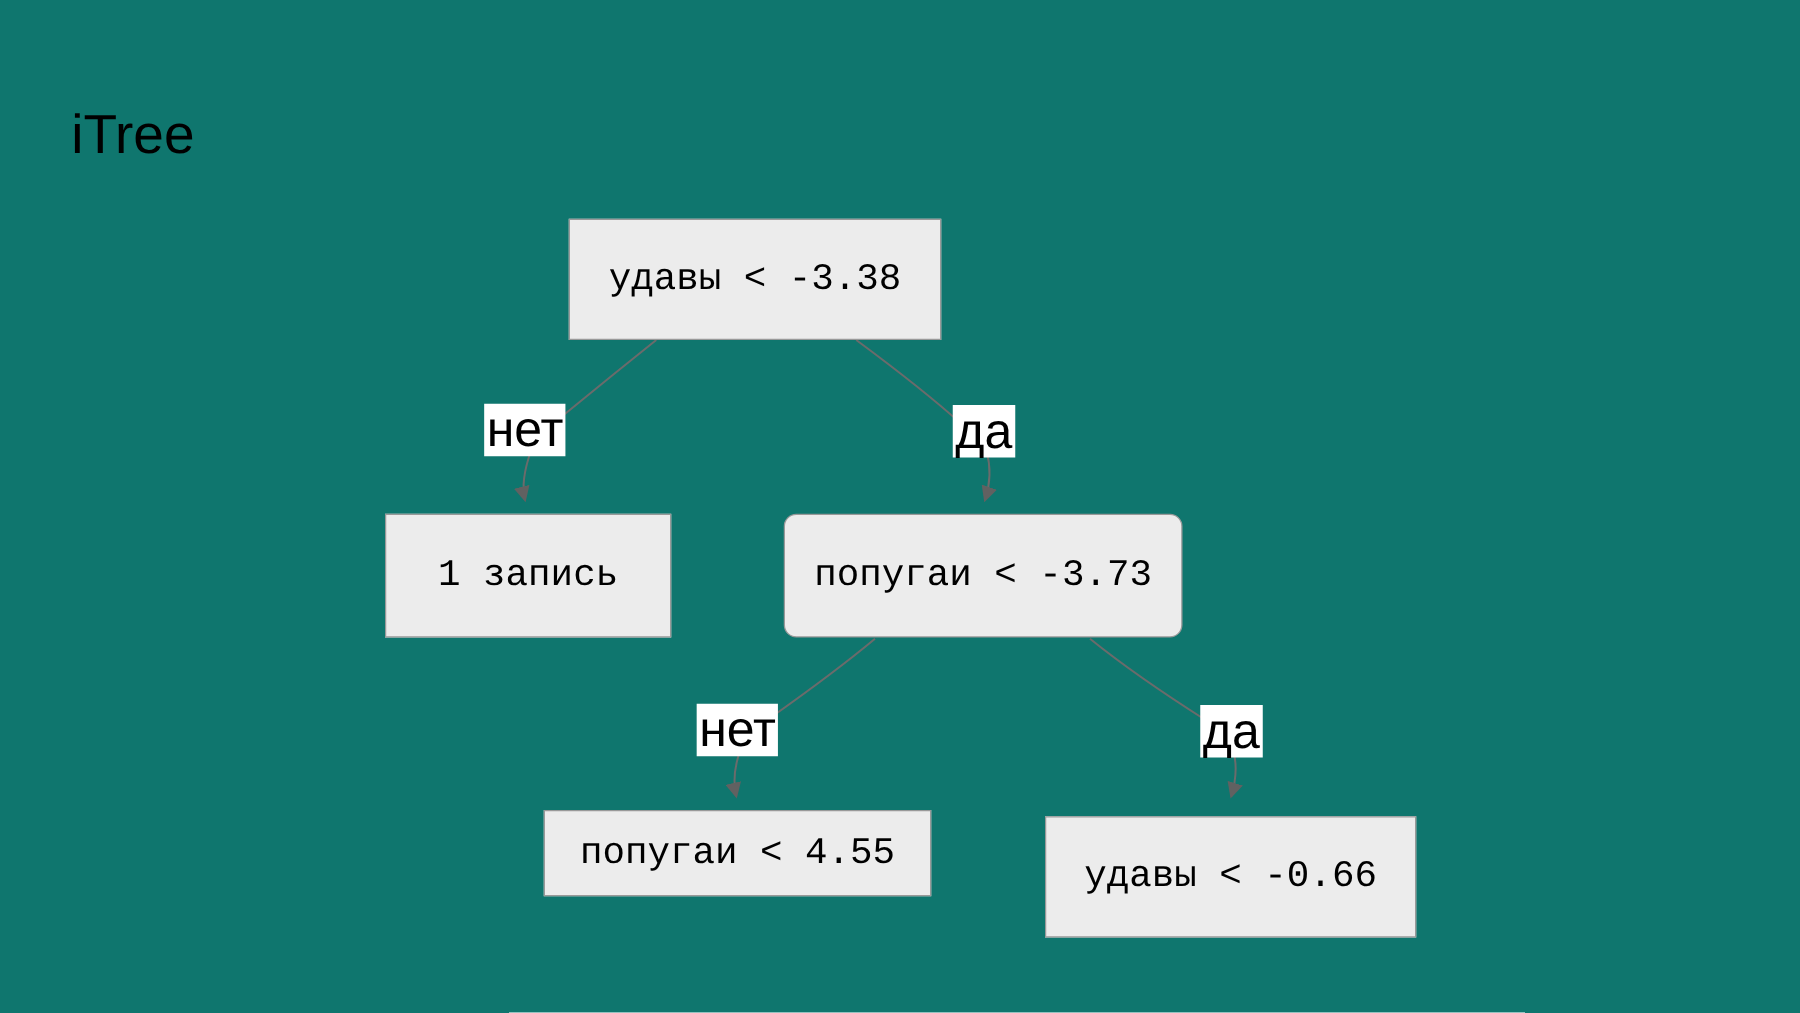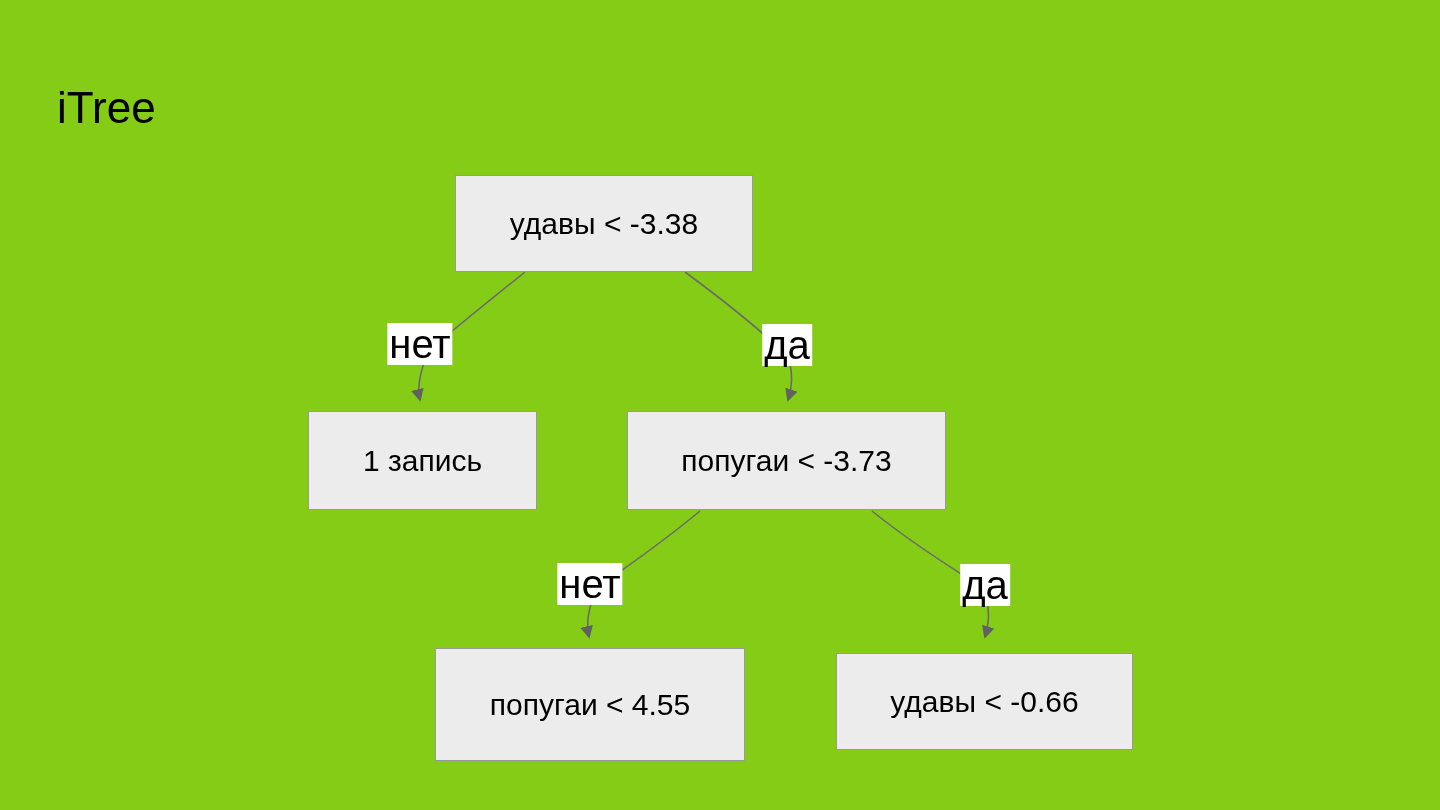--- a/index.html
+++ b/index.html
@@ -8,21 +8,21 @@
     width: 1440px;
     height: 810px;
     background: #ffffff;
     font-family: "Liberation Sans", sans-serif;
     overflow: hidden;
   }
   #stage {
     position: relative;
     width: 1440px;
     height: 810px;
-    background: #84cc16;
+    background: #0f766e;
   }
   .page-title {
     position: absolute;
     left: 57px;
     top: 84px;
     font-size: 44px;
     line-height: 1.1;
     color: #000000;
     letter-spacing: 0px;
   }
@@ -37,25 +37,26 @@
     position: absolute;
     background: #ececec;
     border: 1px solid #999999;
     display: flex;
     align-items: center;
     justify-content: center;
     font-size: 30px;
     color: #000000;
     box-sizing: border-box;
     text-align: center;
+    font-family: Liberation Mono, monospace;
   }
   .node-root    { left: 455px; top: 175px; width: 298px; height: 97px; }
   .node-leaf1   { left: 308px; top: 411px; width: 229px; height: 99px; }
-  .node-parrots { left: 627px; top: 411px; width: 319px; height: 99px; }
-  .node-leaf2   { left: 435px; top: 648px; width: 310px; height: 113px; }
+  .node-parrots { left: 627px; top: 411px; width: 319px; height: 99px; border-radius: 10px; }
+  .node-leaf2   { left: 435px; top: 648px; width: 310px; height: 69px; }
   .node-leaf3   { left: 836px; top: 653px; width: 297px; height: 97px; }
   .edge-label {
     position: absolute;
     transform: translate(-50%, -50%);
     font-size: 40px;
     color: #000000;
     background: #ffffff;
     padding: 0 2px;
     line-height: 1.05;
   }

